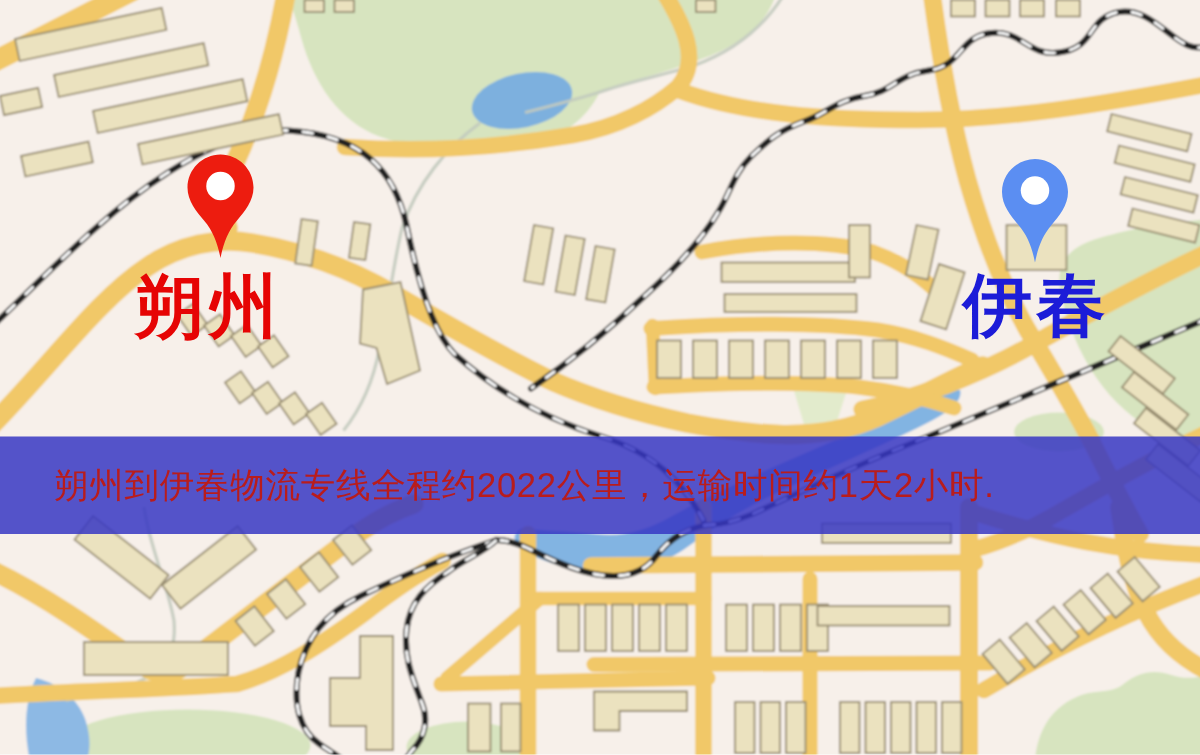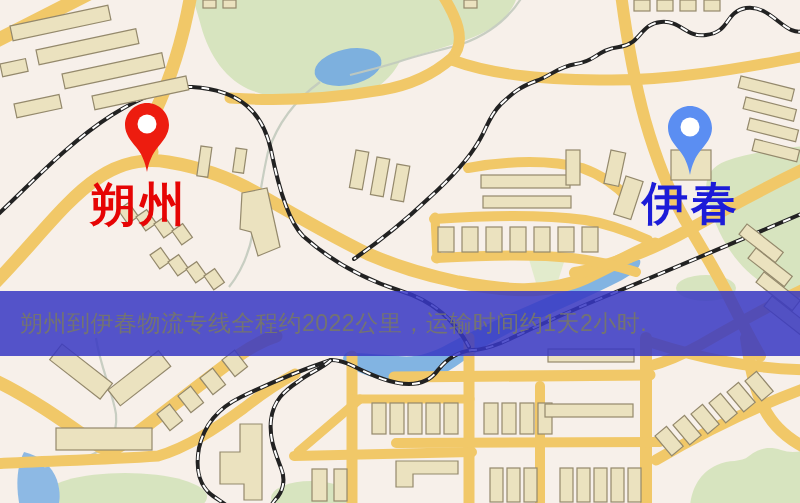--- a/index.html
+++ b/index.html
@@ -12,21 +12,21 @@
   .rb{stroke:#232323;stroke-width:4;fill:none;stroke-linecap:round;}
   .rd{stroke:#ffffff;stroke-width:2;fill:none;stroke-dasharray:8 9;stroke-linecap:butt;}
   .b{fill:#ebe2bf;stroke:#94896c;stroke-width:1.2;}
   .park{fill:#d7e4bf;}
   .water{fill:#82b4e2;}
   .city-label{font-family:"Liberation Sans","DejaVu Sans",sans-serif;
               font-size:46px;font-weight:700;letter-spacing:3px;}
   
   .banner{position:absolute;left:0;top:291px;width:800px;height:65px;
           background:rgba(55,55,195,0.85);display:flex;align-items:center;}
-  .banner span{color:#737373;font-size:23px;padding-left:20px;white-space:nowrap;
+  .banner span{color:#b91c1c;font-size:23px;padding-left:36px;white-space:nowrap;
                letter-spacing:0.5px;}
 </style>
 </head>
 <body>
 
 <div class="stage">
   <svg viewBox="0 0 800 503">
     <defs>
       <filter id="soft" x="-2%" y="-2%" width="104%" height="104%">
         <feGaussianBlur stdDeviation="0.55"></feGaussianBlur>

